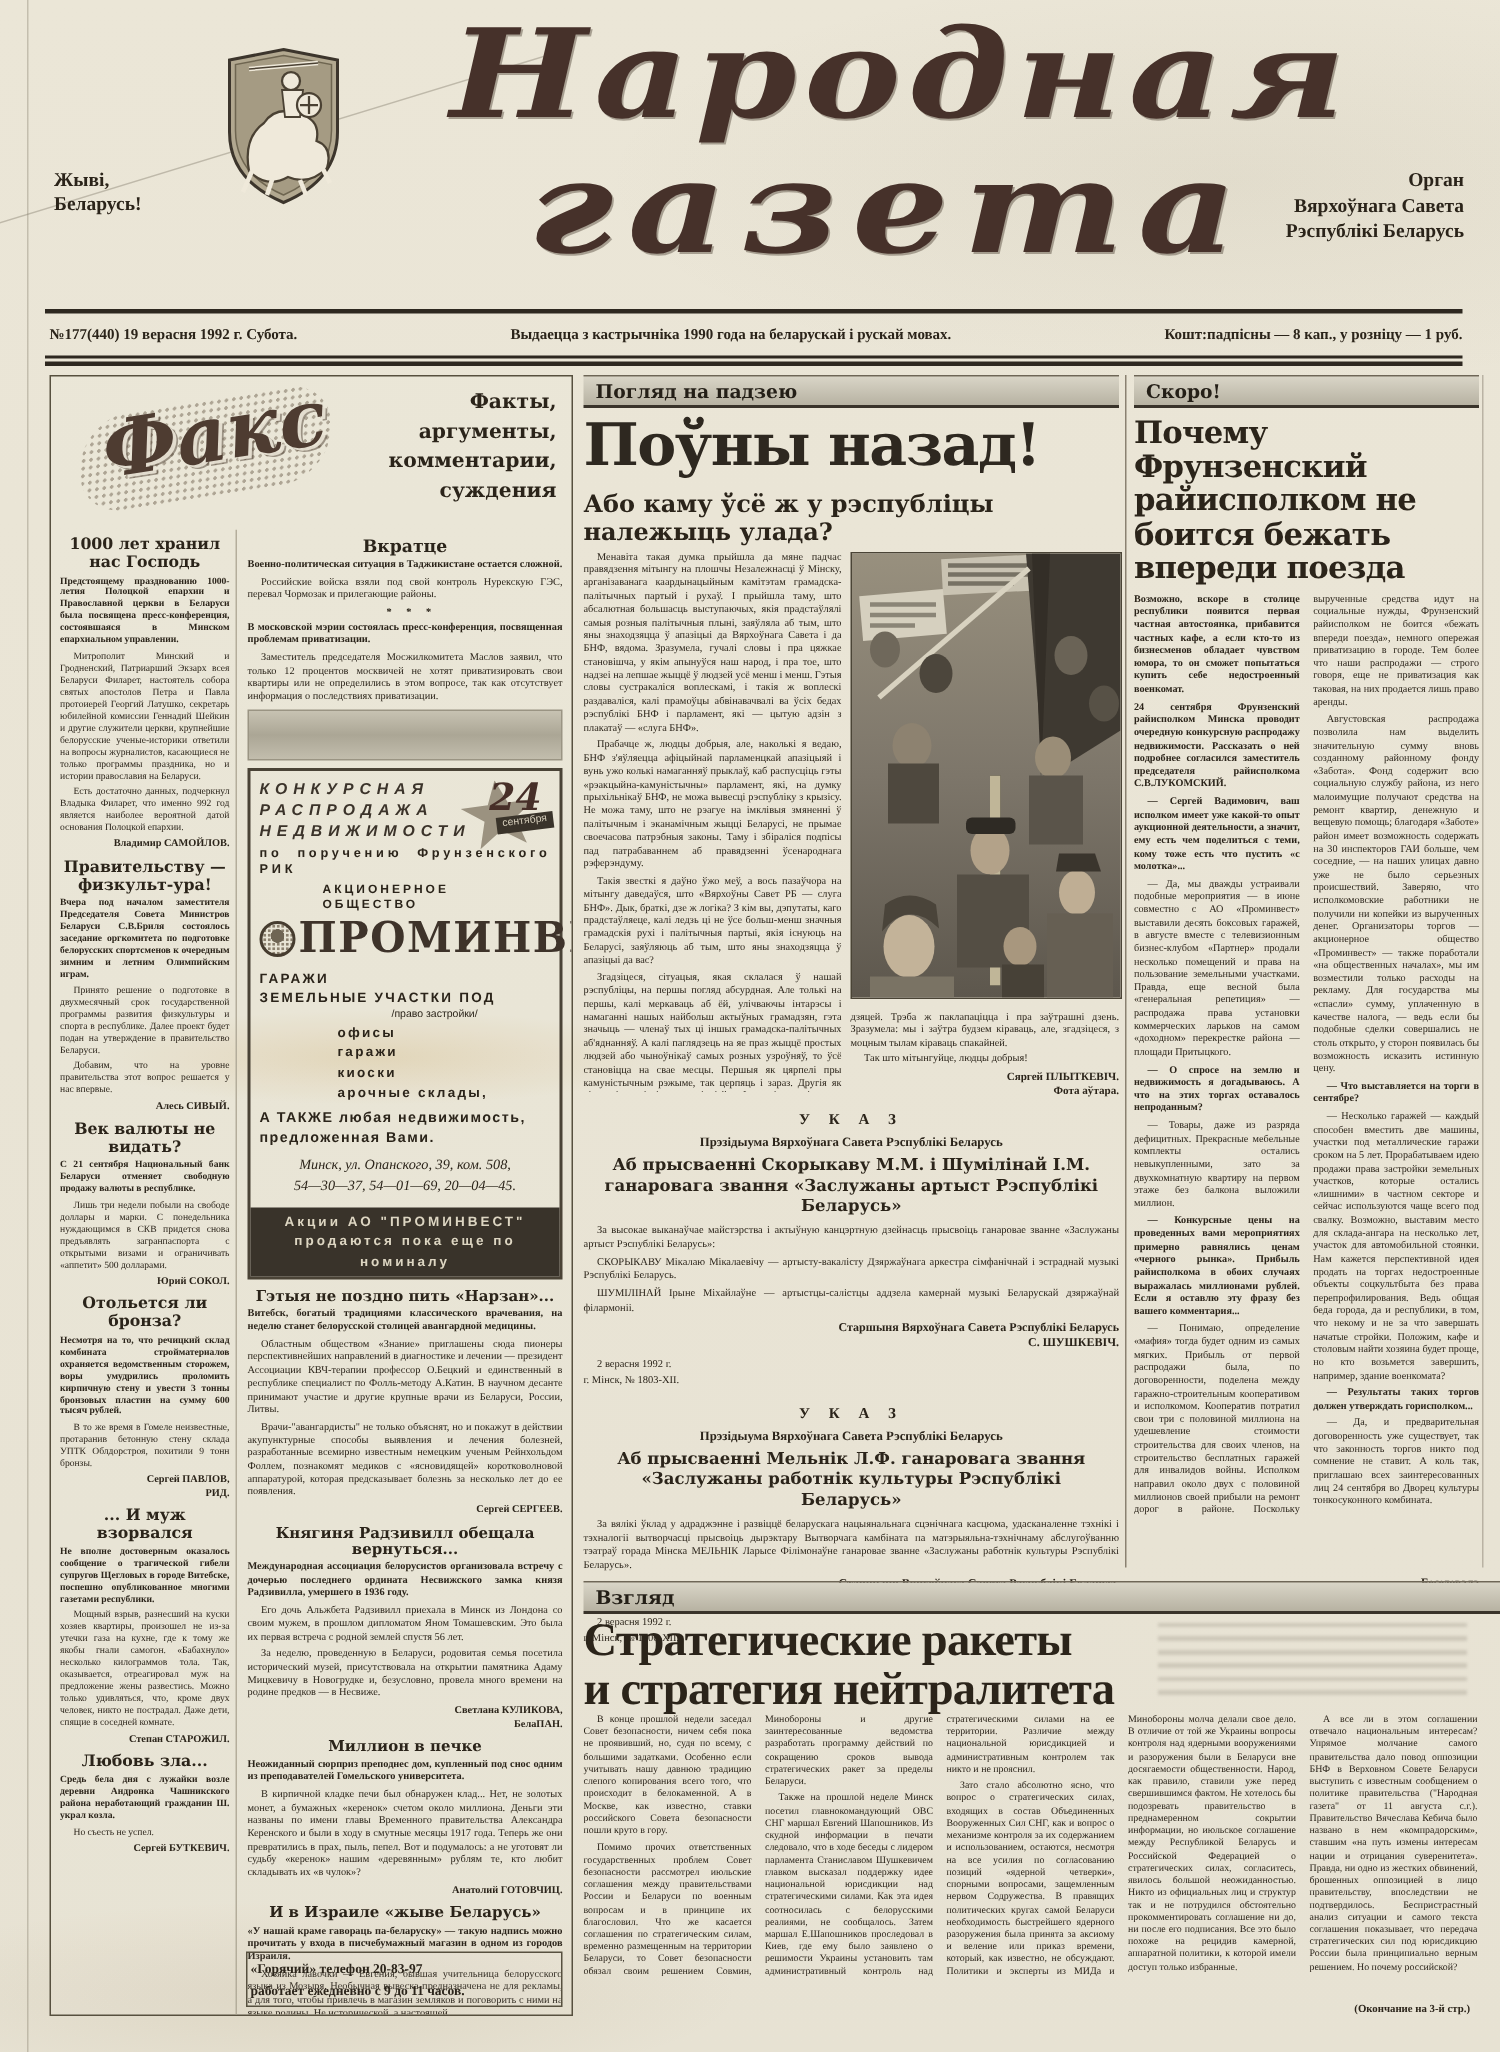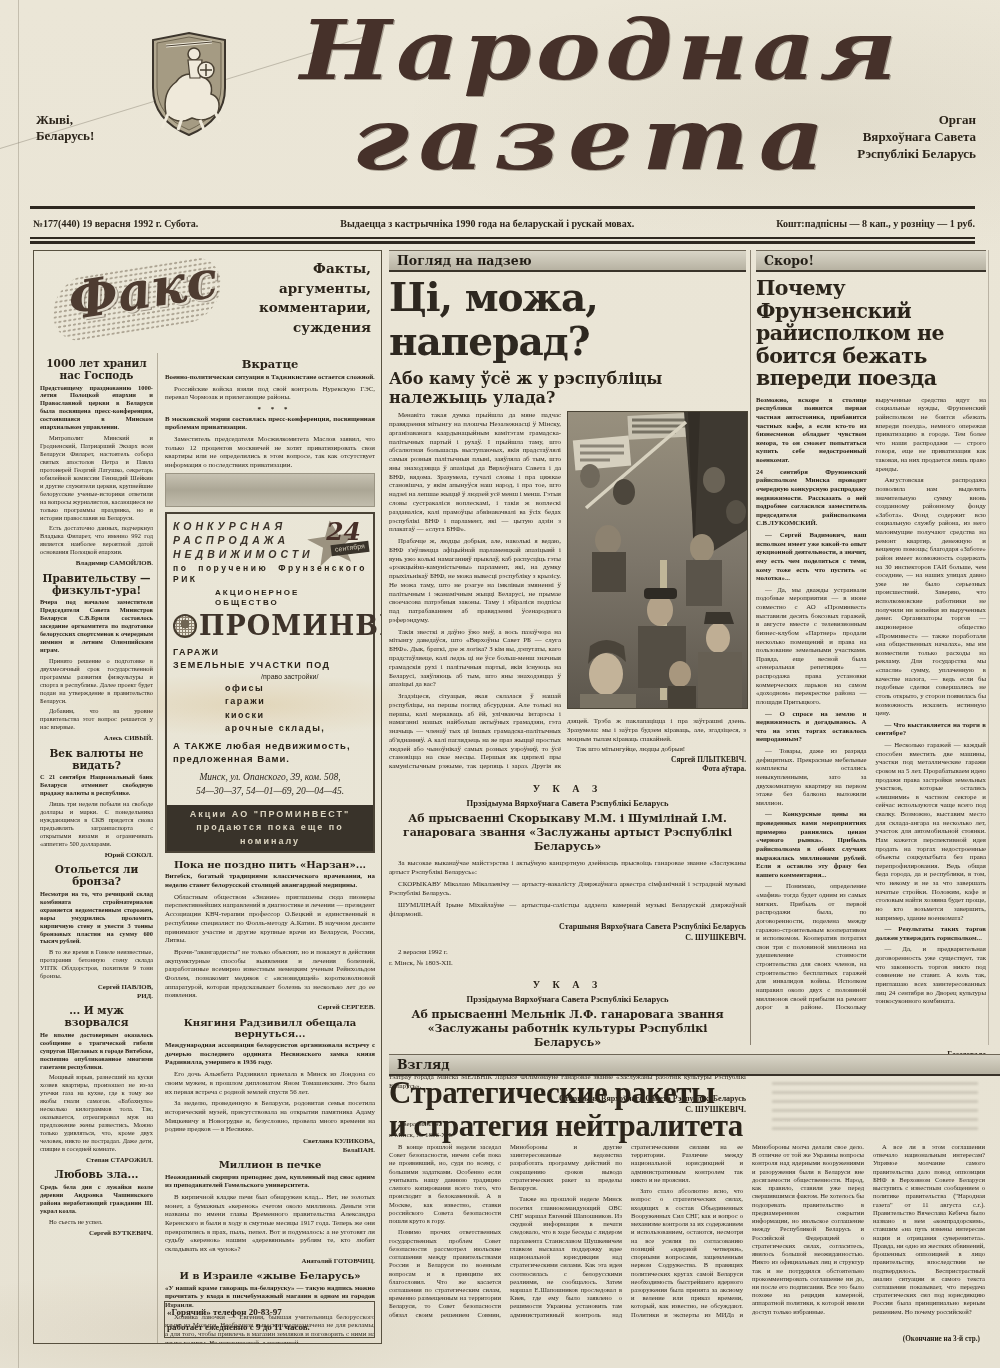--- a/index.html
+++ b/index.html
@@ -247,21 +247,21 @@
             <div>Минск, ул. Опанского, 39, ком. 508,</div>
             <div>54—30—37, 54—01—69, 20—04—45.</div>
           </div>
           <div class="ad-banner">
             <div>Акции АО "ПРОМИНВЕСТ"</div>
             <div>продаются пока еще по номиналу</div>
           </div>
         </div>
 
         <div class="art">
-          <h3>Пока не поздно пить «Нарзан»...</h3>
+          <h3>Гэтыя не поздно пить «Нарзан»...</h3>
           <p class="lead">Витебск, богатый традициями классического врачевания, на неделю станет белорусской столицей авангардной медицины.</p>
           <p>Областным обществом «Знание» приглашены сюда пионеры перспективнейших направлений в диагностике и лечении — президент Ассоциации КВЧ-терапии профессор О.Бецкий и единственный в республике специалист по Фолль-методу А.Катин. В научном десанте принимают участие и другие крупные врачи из Беларуси, России, Литвы.</p>
           <p>Врачи-"авангардисты" не только объяснят, но и покажут в действии акупунктурные способы выявления и лечения болезней, разработанные всемирно известным немецким ученым Рейнхольдом Фоллем, познакомят медиков с «ясновидящей» коротковолновой аппаратурой, которая предсказывает болезнь за несколько лет до ее появления.</p>
           <p class="sig">Сергей СЕРГЕЕВ.</p>
         </div>
         <div class="art">
           <h3>Княгиня Радзивилл обещала вернуться...</h3>
           <p class="lead">Международная ассоциация белорусистов организовала встречу с дочерью последнего ордината Несвижского замка князя Радзивилла, умершего в 1936 году.</p>
           <p>Его дочь Альжбета Радзивилл приехала в Минск из Лондона со своим мужем, в прошлом дипломатом Яном Томашевским. Это была их первая встреча с родной землей спустя 56 лет.</p>
           <p>За неделю, проведенную в Беларуси, родовитая семья посетила исторический музей, присутствовала на открытии памятника Адаму Мицкевичу в Новогрудке и, безусловно, провела много времени на родине предков — в Несвиже.</p>
@@ -284,21 +284,21 @@
         <div class="hotline">
           <div>«Горячий» телефон 20-83-97</div>
           <div>работает ежедневно с 9 до 11 часов.</div>
         </div>
       </div>
     </div>
   </div>
 
   <div class="abs" id="midcol">
     <div class="kicker">Погляд на падзею</div>
-    <div class="mhead">Ці, можа, наперад?</div>
+    <div class="mhead">Поўны назад!</div>
     <div class="msub">Або каму ўсё ж у рэспубліцы належыць улада?</div>
     <div class="martrow">
       <div class="mtext">
         <p>Менавіта такая думка прыйшла да мяне падчас правядзення мітынгу на плошчы Незалежнасці ў Мінску, арганізаванага каардынацыйным камітэтам грамадска-палітычных партый і рухаў. І прыйшла таму, што абсалютная большасць выступаючых, якія прадстаўлялі самыя розныя палітычныя плыні, заяўляла аб тым, што яны знаходзяцца ў апазіцыі да Вярхоўнага Савета і да БНФ, вядома. Зразумела, гучалі словы і пра цяжкае становішча, у якім апынуўся наш народ, і пра тое, што надзеі на лепшае жыццё ў людзей усё менш і менш. Гэтыя словы сустракаліся воплескамі, і такія ж воплескі раздаваліся, калі прамоўцы абвінавачвалі ва ўсіх бедах рэспублікі БНФ і парламент, які — цытую адзін з плакатаў — «слуга БНФ».</p>
         <p>Прабачце ж, людцы добрыя, але, наколькі я ведаю, БНФ з'яўляецца афіцыйнай парламенцкай апазіцыяй і вунь ужо колькі намаганняў прыклаў, каб распусціць гэты «рэакцыйна-камуністычны» парламент, які, на думку прыхільнікаў БНФ, не можа вывесці рэспубліку з крызісу. Не можа таму, што не рэагуе на імклівыя змяненні ў палітычным і эканамічным жыцці Беларусі, не прымае своечасова патрэбныя законы. Таму і збіраліся подпісы пад патрабаваннем аб правядзенні ўсенароднага рэферэндуму.</p>
         <p>Такія звесткі я даўно ўжо меў, а вось пазаўчора на мітынгу даведаўся, што «Вярхоўны Савет РБ — слуга БНФ». Дык, браткі, дзе ж логіка? З кім вы, дэпутаты, каго прадстаўляеце, калі ледзь ці не ўсе больш-менш значныя грамадскія рухі і палітычныя партыі, якія існуюць на Беларусі, заяўляюць аб тым, што яны знаходзяцца ў апазіцыі да вас?</p>
         <p>Згадзіцеся, сітуацыя, якая склалася ў нашай рэспубліцы, на першы погляд абсурдная. Але толькі на першы, калі меркаваць аб ёй, улічваючы інтарэсы і намаганні нашых найбольш актыўных грамадзян, гэта значыць — членаў тых ці іншых грамадска-палітычных аб'яднанняў. А калі паглядзець на яе праз жыццё простых людзей або чыноўнікаў самых розных узроўняў, то ўсё становіцца на свае месцы. Першыя як цярпелі пры камуністычным рэжыме, так церпяць і зараз. Другія як кіравалі, так і кіруюць усім і ўся. І якая ім розніца, хто зараз на плошчы. — БНФ выступае супраць парламента і камуністаў ці камуністы — супраць БНФ і таго ж парламента. Выступайце, хлопцы, разважаюць яны, рвіце адзін аднаму чубы, а мы, пакуль астатняя большасць насельніцтва цярпліва чакае ды назірае за вашымі змаганнямі, арганізуем СП, прыватызуем кватэркі, пабудуем дачкі, адным словам, паклапоцімся пра сябе і сваіх</p>
       </div>
       <div class="mphotoCol">
         <svg class="photo-frame" width="179" height="296" viewBox="0 0 179 296">

